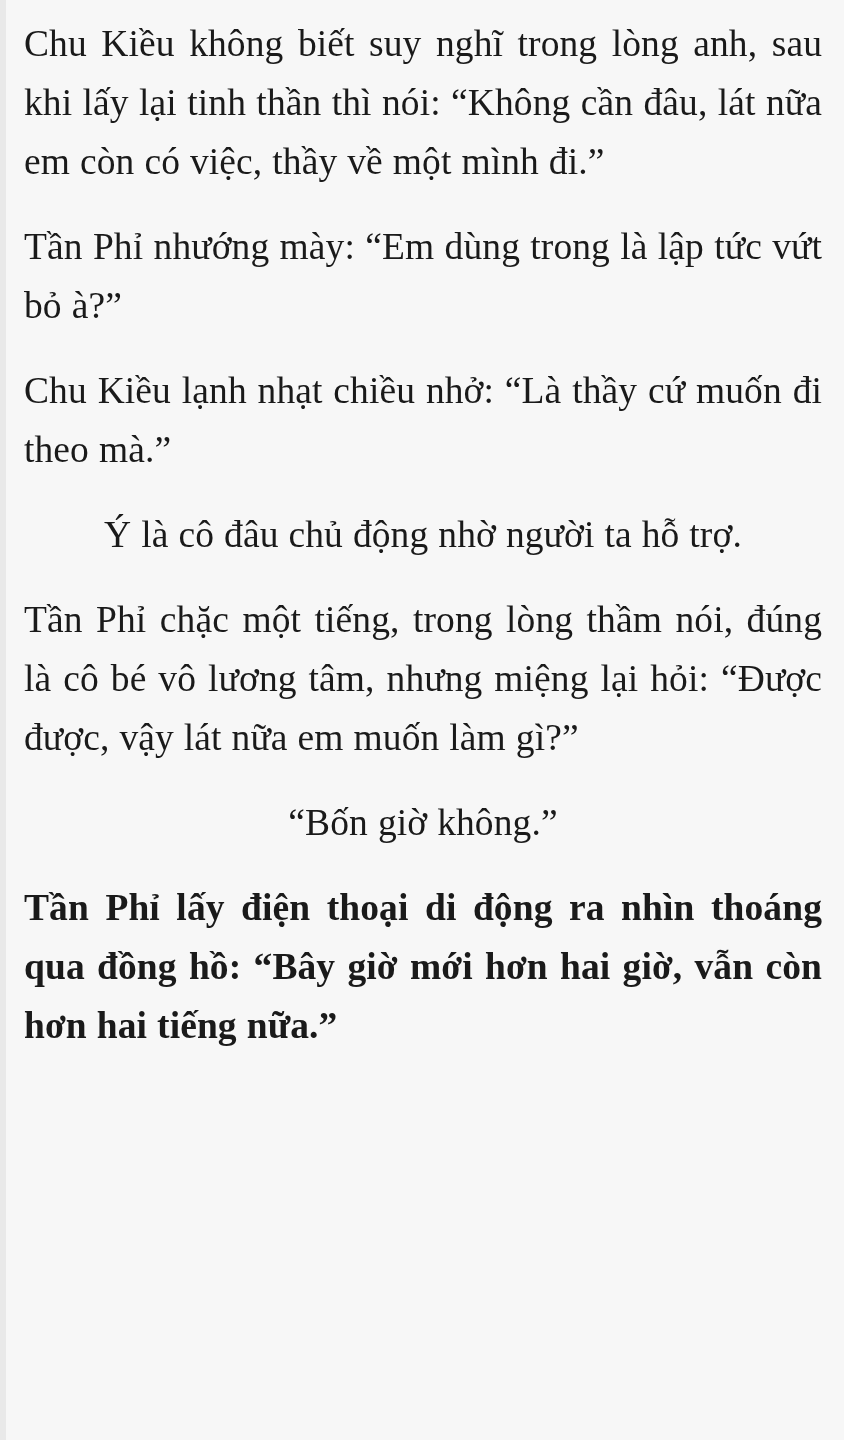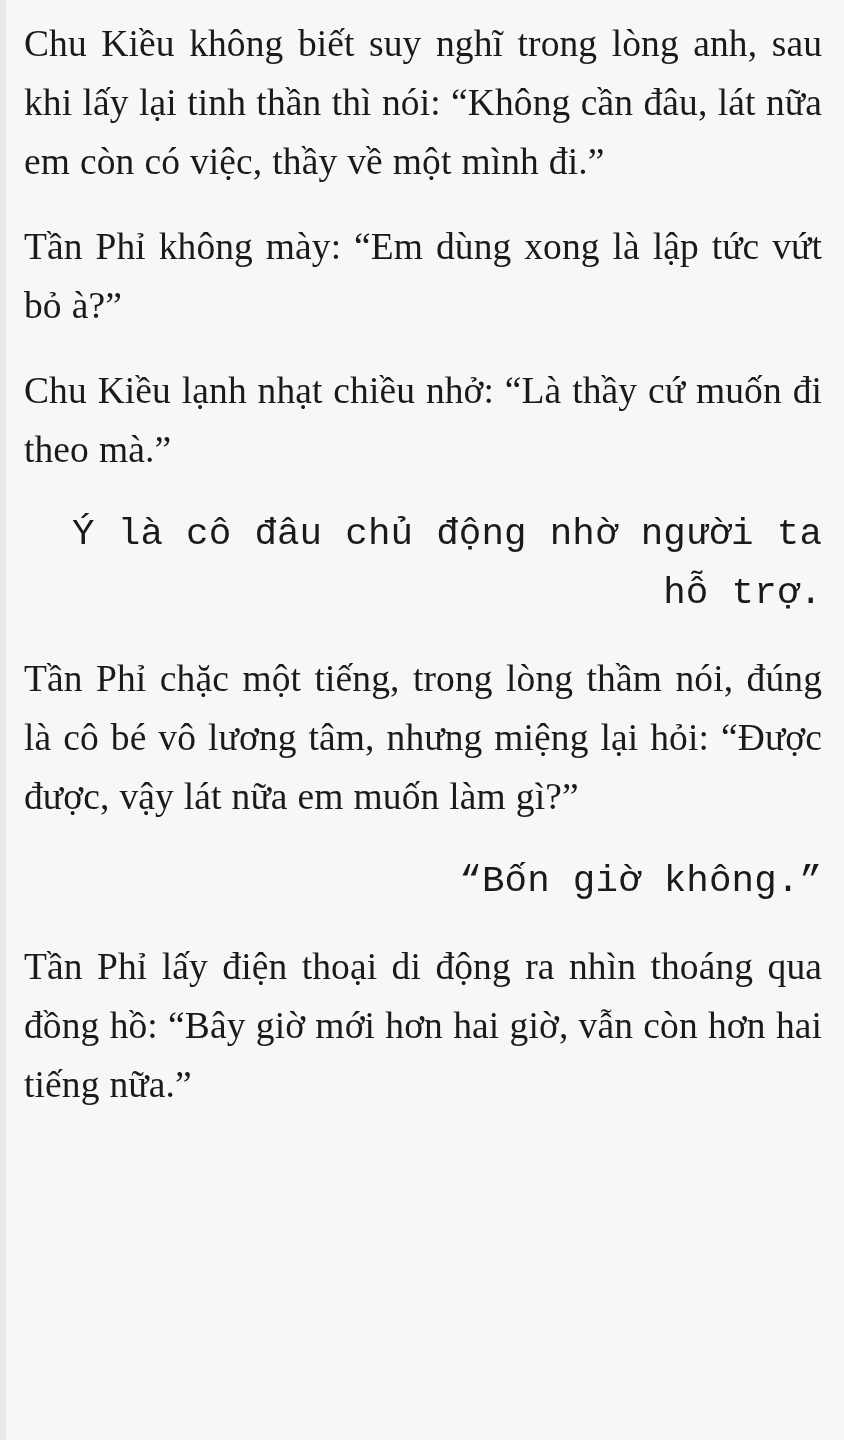--- a/index.html
+++ b/index.html
@@ -32,32 +32,32 @@
     font-size: 37.5px;
     line-height: 59px;
     color: #1a1a1a;
     text-align: justify;
     text-justify: inter-word;
     letter-spacing: 0.1px;
     word-spacing: 0.5px;
   }
   p.para.last {
     margin-bottom: 0;
+    font-weight: bold;
   }
   p.para.nojust {
-    text-align: right;
-    font-family: Liberation Mono, monospace;
+    text-align: center;
   }
 </style>
 </head>
 <body>
 
 <div class="side-rail"></div>
 
 <div class="reader">
   <p class="para">Chu Kiều không biết suy nghĩ trong lòng anh, sau khi lấy lại tinh thần thì nói: “Không cần đâu, lát nữa em còn có việc, thầy về một mình đi.”</p>
-  <p class="para">Tần Phỉ không mày: “Em dùng xong là lập tức vứt bỏ à?”</p>
+  <p class="para">Tần Phỉ nhướng mày: “Em dùng trong là lập tức vứt bỏ à?”</p>
   <p class="para">Chu Kiều lạnh nhạt chiều nhở: “Là thầy cứ muốn đi theo mà.”</p>
   <p class="para nojust">Ý là cô đâu chủ động nhờ người ta hỗ trợ.</p>
   <p class="para">Tần Phỉ chặc một tiếng, trong lòng thầm nói, đúng là cô bé vô lương tâm, nhưng miệng lại hỏi: “Được được, vậy lát nữa em muốn làm gì?”</p>
   <p class="para nojust">“Bốn giờ không.”</p>
   <p class="para last">Tần Phỉ lấy điện thoại di động ra nhìn thoáng qua đồng hồ: “Bây giờ mới hơn hai giờ, vẫn còn hơn hai tiếng nữa.”</p>
 </div>
 
 </body></html>

